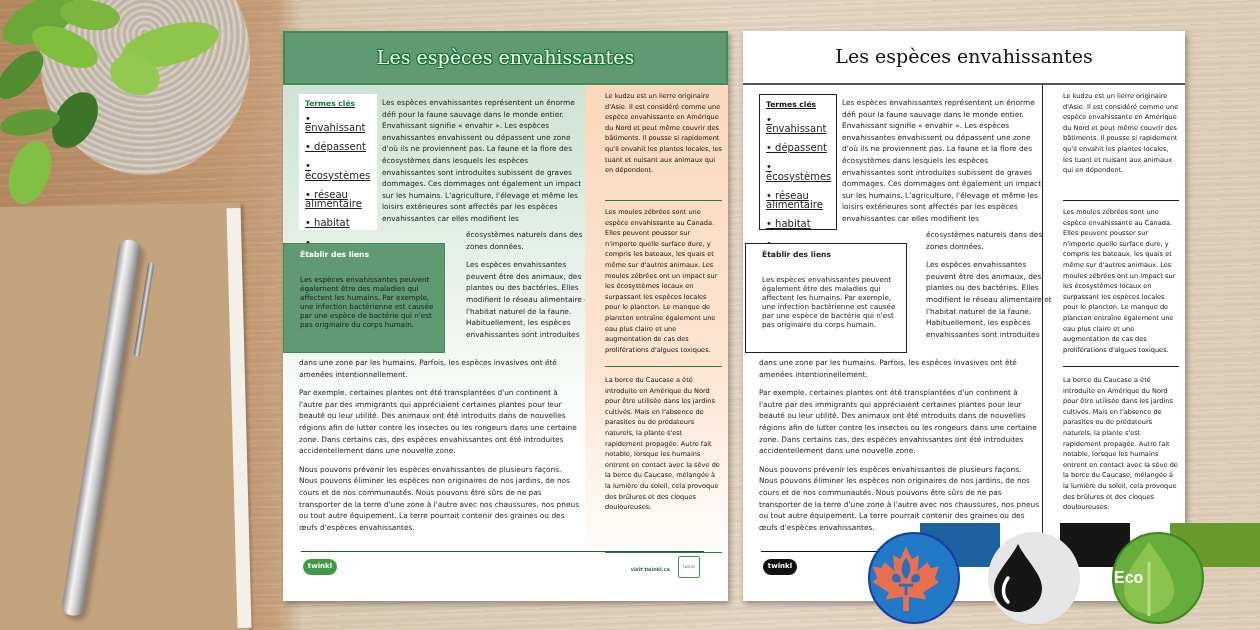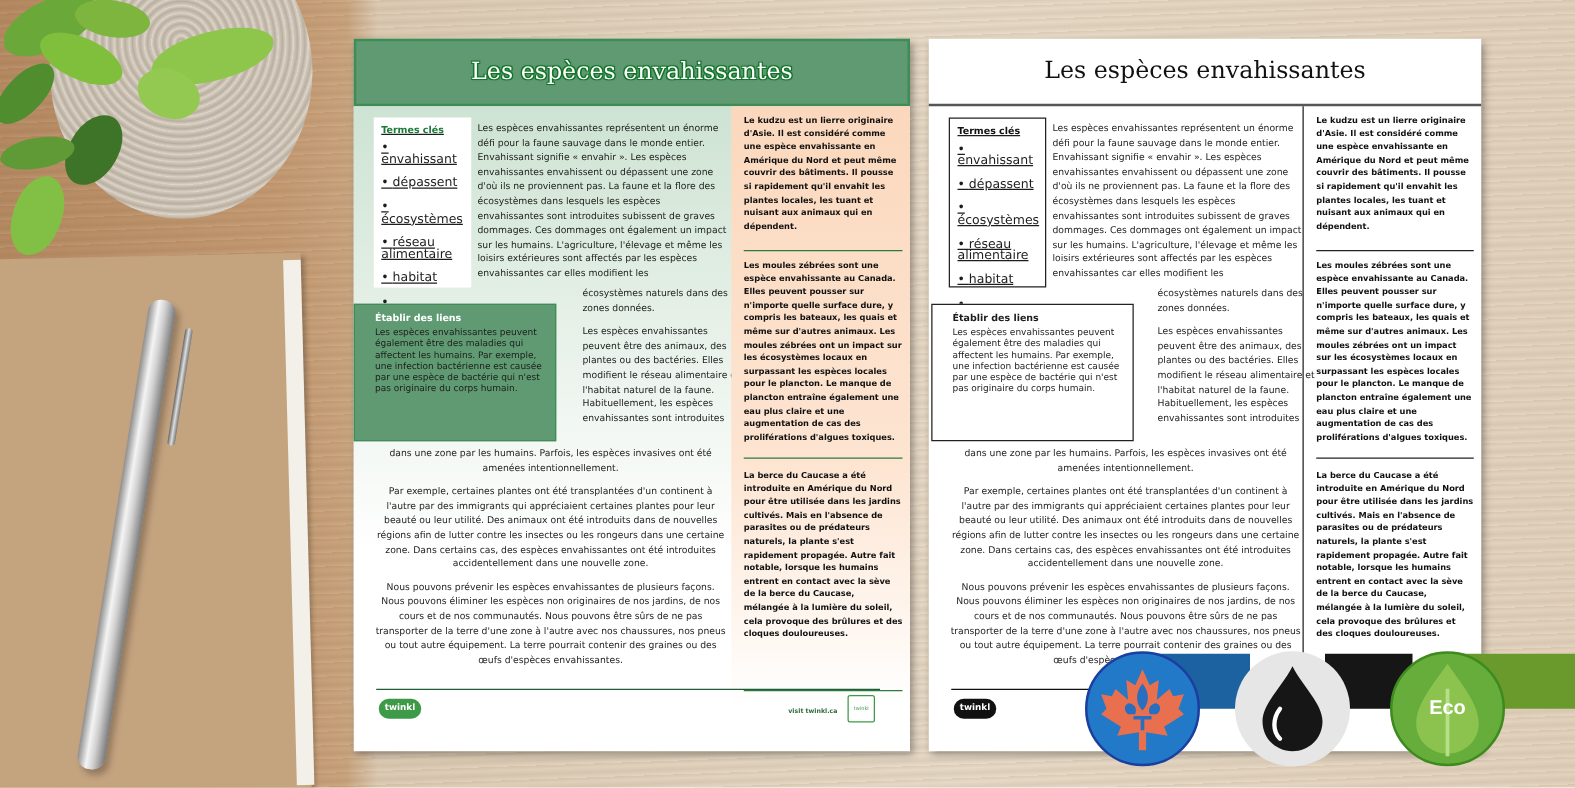--- a/index.html
+++ b/index.html
@@ -72,21 +72,21 @@
   }
   .side-col {
     position: absolute; right: 0; top: 0; width: 143px; height: 480px;
   }
   .sheet-green .side-col {
     background: linear-gradient(180deg, #fbd8bd 0%, #fde5d2 60%, #ffffff 100%);
   }
   .sheet-bw .side-col { border-left: 1.5px solid #222; }
 
   .side-box {
-    position: absolute; left: 10px; right: 6px; font-size: 6.6px; line-height: 10.6px; color: #111; font-weight: bold;
+    position: absolute; left: 20px; right: 6px; font-size: 6.6px; line-height: 10.6px; color: #111;
   }
   .side-box.sep { border-bottom: 1.5px solid #2b7a3f; }
   .sheet-bw .side-box.sep { border-bottom: 1.5px solid #222; }
 
   .terms {
     position: absolute; left: 16px; top: 9px; width: 78px; height: 136px;
     background: #fff; padding: 4px 6px; text-decoration: underline;
   }
   .sheet-bw .terms { border: 1.5px solid #222; }
   .terms-title { font-weight: bold; color: #1b7a37; font-size: 7.6px; margin-bottom: 4px; }
@@ -96,30 +96,30 @@
 
   .intro {
     position: absolute; left: 99px; top: 12px; width: 200px; text-align: left;
   }
   .links-box {
     position: absolute; left: 0; top: 158px; width: 162px; height: 110px;
     padding: 5px 6px 4px 16px;
   }
   .sheet-green .links-box { background: #5f9a72; border: 1.5px solid #3f8c55; }
   .sheet-bw .links-box { background: #fff; border: 1.5px solid #222; left: 2px; width: 162px; }
-  .links-title { font-weight: bold; font-size: 7.6px; margin-bottom: 0; }
+  .links-title { font-weight: bold; font-size: 7.6px; margin-bottom: 14px; }
   .sheet-green .links-title { color: #fff; }
   .links-text { font-size: 7.2px; line-height: 9px; }
 
   .mid-col {
     position: absolute; left: 183px; top: 204px; width: 128px;
   }
   .mid-col p { margin-bottom: 7px; }
   .wide {
-    position: absolute; left: 16px; width: 283px; text-align: center;
+    position: absolute; left: 16px; width: 283px;
   }
   .wide p { margin-bottom: 7px; }
 
   .footer {
     position: absolute; left: 18px; right: 24px; top: 520px; height: 40px;
     border-top: 1.5px solid #1f5e35;
   }
   .sheet-bw .footer { border-top: 1.5px solid #111; right: 24px; }
   .twinkl-logo {
     position: absolute; left: 2px; top: 7px; width: 34px; height: 16px;
@@ -137,22 +137,22 @@
   }
 
   
   .strip {
     position: absolute; top: 523px; height: 44px;
   }
   .strip-blue { left: 920px; width: 80px; background: #1d62a0; }
   .strip-black { left: 1060px; width: 70px; background: #161616; }
   .strip-green { left: 1170px; width: 90px; background: #6b9a2c; }
   .circle {
-    position: absolute; top: 521px; width: 92px; height: 92px; border-radius: 50%;
-    display: flex; align-items: center; justify-content: center;
+    position: absolute; top: 532px; width: 92px; height: 92px; border-radius: 50%;
+    display: flex; align-items: center; justify-content: flex-start;
   }
   .circle-qc { left: 868px; background: #2279c8; border: 2px solid #1b3fa0; }
   .circle-oil { left: 988px; background: #e6e6e6; }
   .circle-eco { left: 1112px; background: #66ad3c; border: 2px solid #3d8a1e; }
   .eco-text { color: #fff; font-weight: bold; font-size: 16px; font-family: "Liberation Sans", sans-serif; position: relative; }
 </style>
 </head>
 <body>
 
 <div class="vase"></div>

